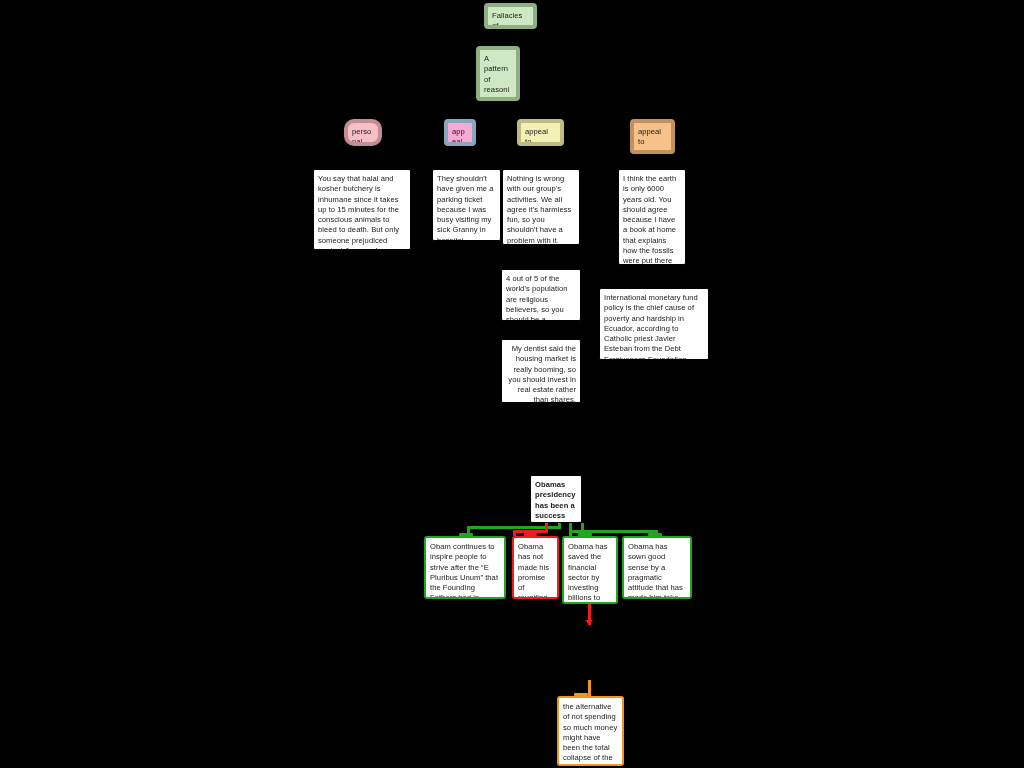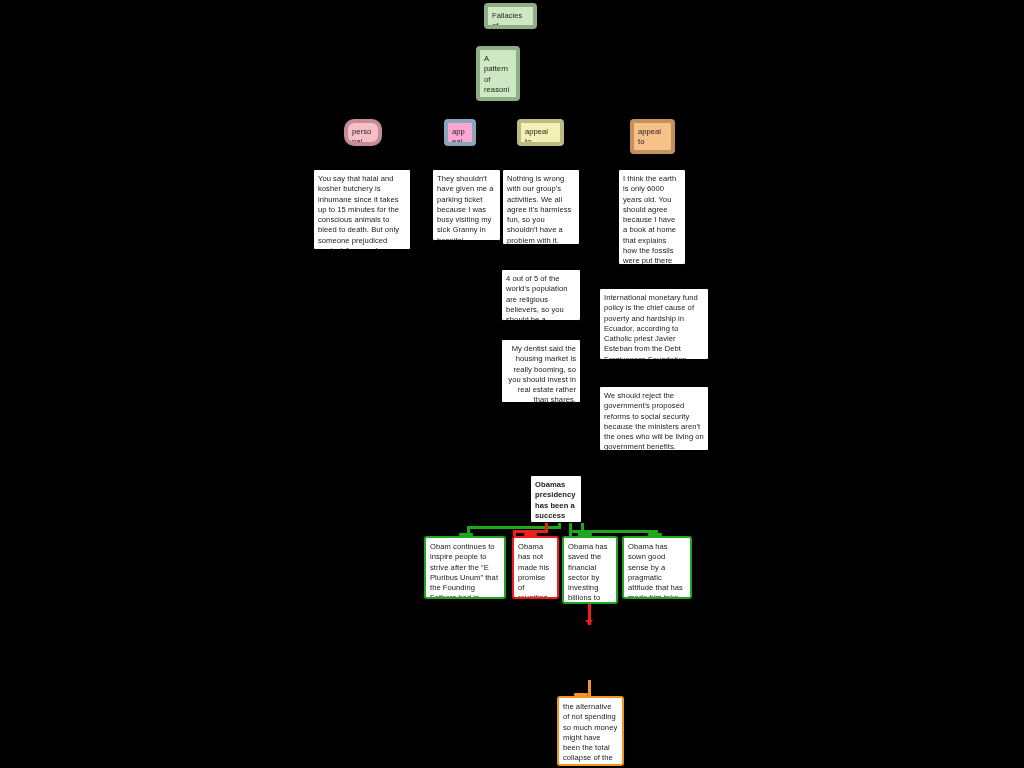--- a/index.html
+++ b/index.html
@@ -86,21 +86,20 @@
   <div class="node" style="left:502px;top:169px;width:78px;height:76px;">Nothing is wrong with our group's activities. We all agree it's harmless fun, so you shouldn't have a problem with it.</div>
 
   <div class="node" style="left:501px;top:269px;width:80px;height:52px;">4 out of 5 of the world's population are religious believers, so you should be a religious believer too.</div>
 
   <div class="node" style="left:501px;top:339px;width:80px;height:64px;text-align:right;">My dentist said the housing market is really booming, so you should invest in real estate rather than shares.</div>
 
   <div class="node" style="left:618px;top:169px;width:68px;height:96px;">I think the earth is only 6000 years old. You should agree because I have a book at home that explains how the fossils were put there by God just to test our faith.</div>
 
   <div class="node" style="left:599px;top:288px;width:110px;height:72px;">International monetary fund policy is the chief cause of poverty and hardship in Ecuador, according to Catholic priest Javier Esteban from the Debt Forgiveness Foundation. Since he's a priest and you're a Catholic, you should agree.</div>
 
-  <div class="node" style="left:599px;top:386px;width:110px;height:65px;">We should reject the government's proposed reforms to social security because the ministers aren't the ones who will be living on government benefits.</div>
 
   <div class="node" style="left:530px;top:475px;width:52px;height:48px;font-weight:bold;">Obamas presidency has been a success</div>
 
   <div class="wire w-green stub" style="left:467px;top:526px;width:94px;height:3px;"></div>
   <div class="wire w-green" style="left:467px;top:526px;width:3px;height:10px;"></div>
   <div class="wire w-green" style="left:558px;top:523px;width:3px;height:6px;"></div>
 
   <div class="wire w-red" style="left:513px;top:530px;width:35px;height:3px;"></div>
   <div class="wire w-red" style="left:545px;top:523px;width:3px;height:10px;"></div>
   <div class="wire w-red" style="left:513px;top:530px;width:3px;height:6px;"></div>

